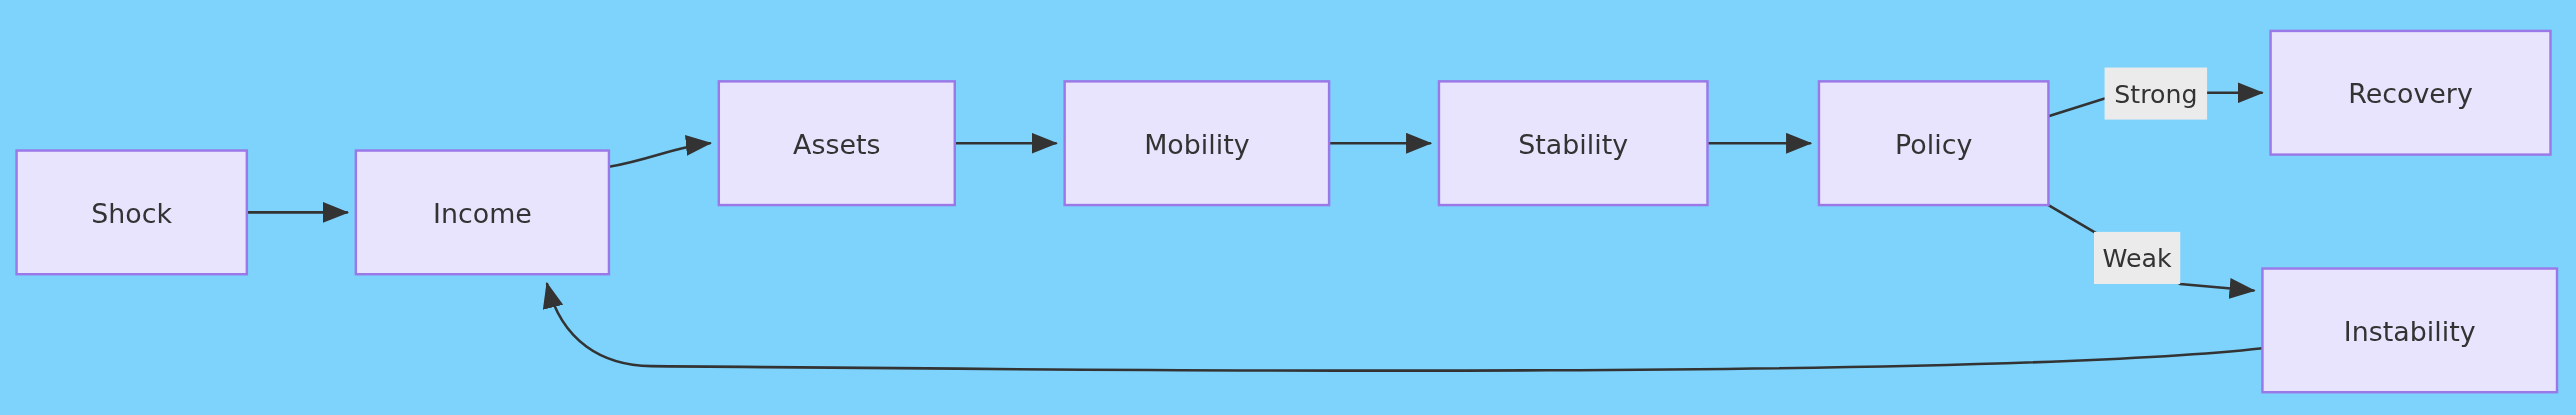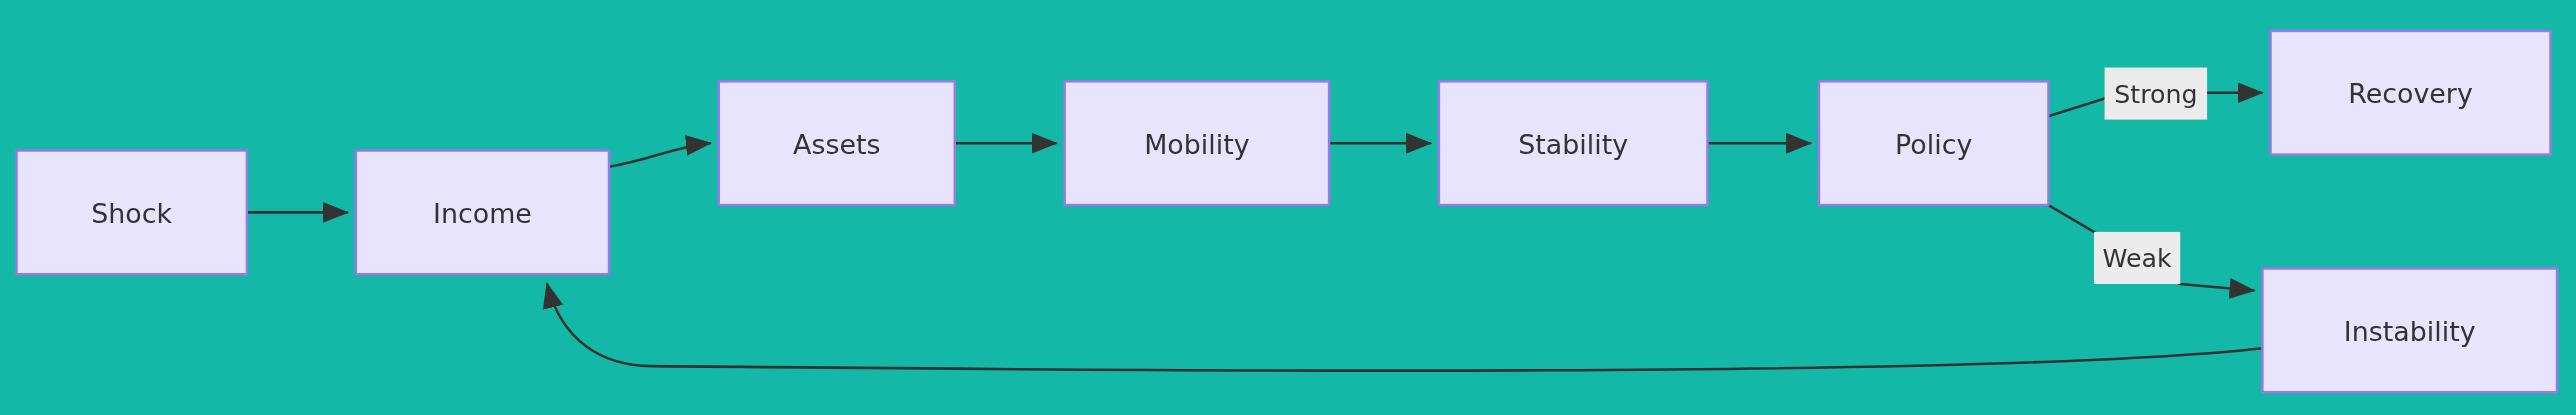--- a/index.html
+++ b/index.html
@@ -4,21 +4,21 @@
 <style>
   html, body {
     margin: 0;
     padding: 0;
     background: #ffffff;
   }
   #diagram-root {
     position: relative;
     width: 2576px;
     height: 415px;
-    background: #14b8a6;
+    background: #7dd3fc;
     font-family: "DejaVu Sans", sans-serif;
     overflow: hidden;
   }
   #flow-svg {
     position: absolute;
     top: 0;
     left: 0;
     width: 2576px;
     height: 415px;
   }

